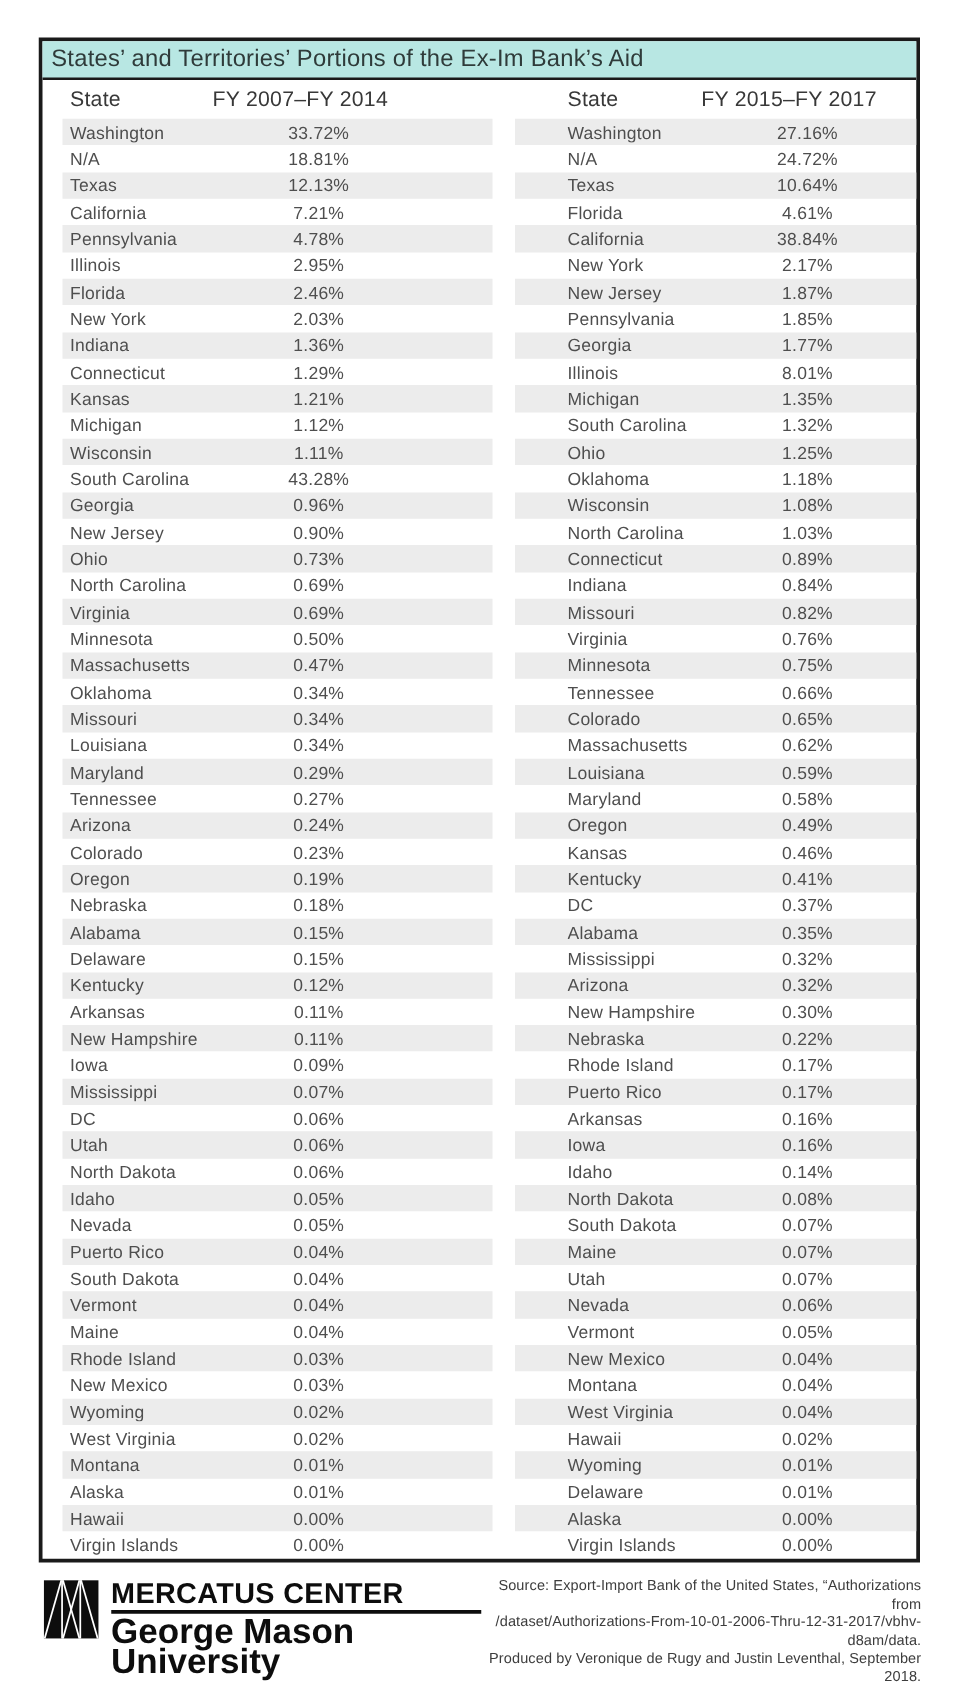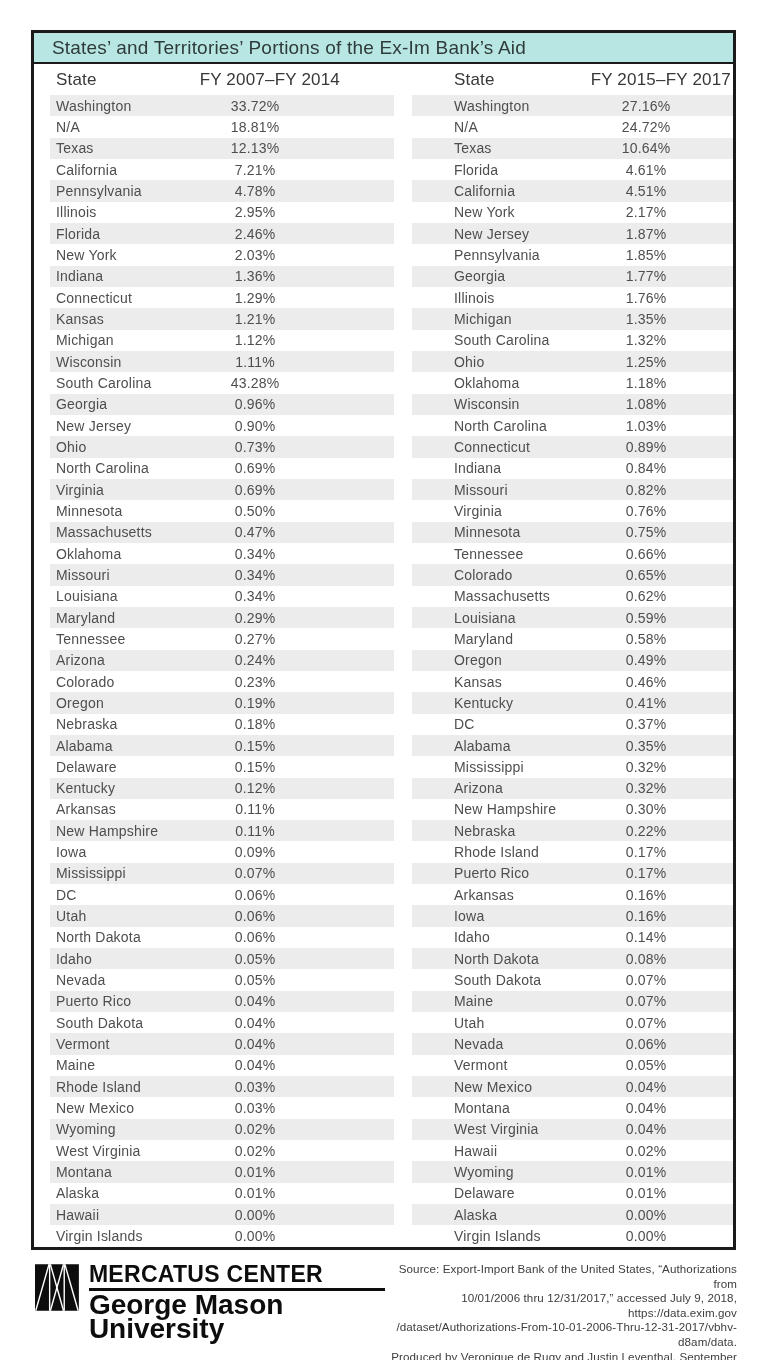--- a/index.html
+++ b/index.html
@@ -20,21 +20,21 @@
   .table-box{
     position:absolute;left:31px;top:30px;width:705px;
     border:3px solid var(--border);
     background:#fff;
   }
   .title-bar{
     height:31px;
     background:var(--title-bg);
     border-bottom:2px solid var(--border);
     display:flex;align-items:center;
-    padding-left:18px;
+    padding-left:7px;
     text-align:center;
   }
   .title-bar span{
     font-size:19px;
     color:#2f3b3a;
     letter-spacing:.2px;
   }
   .content{
     display:flex;
     padding-left:16px;
@@ -46,21 +46,21 @@
   .hdr-row{
     height:31px;
     display:flex;align-items:center;
     font-size:17px;
     color:var(--hdr-text);
     letter-spacing:.2px;
   }
   .half.left .hdr-row{padding-left:6px;}
   .half.right .hdr-row{padding-left:42px;}
   .hdr-state{flex:1;}
-  .hdr-val{width:170px;text-align:right;white-space:nowrap;}
+  .hdr-val{width:170px;text-align:left;white-space:nowrap;}
   .half.left .hdr-val{margin-right:54px;}
   .half.right .hdr-val{margin-right:2px;}
   .row{
     height:21.33px;
     display:flex;align-items:center;
     font-size:14px;
     color:var(--text);
     letter-spacing:.2px;
   }
   .row.stripe{background:var(--stripe);}
@@ -343,41 +343,41 @@
           <div class="row stripe">
             <span class="cell-state">Texas</span>
             <span class="cell-pct">10.64%</span>
           </div>
           <div class="row">
             <span class="cell-state">Florida</span>
             <span class="cell-pct">4.61%</span>
           </div>
           <div class="row stripe">
             <span class="cell-state">California</span>
-            <span class="cell-pct">4.51%</span>
+            <span class="cell-pct">38.84%</span>
           </div>
           <div class="row">
             <span class="cell-state">New York</span>
             <span class="cell-pct">2.17%</span>
           </div>
           <div class="row stripe">
             <span class="cell-state">New Jersey</span>
             <span class="cell-pct">1.87%</span>
           </div>
           <div class="row">
             <span class="cell-state">Pennsylvania</span>
             <span class="cell-pct">1.85%</span>
           </div>
           <div class="row stripe">
             <span class="cell-state">Georgia</span>
             <span class="cell-pct">1.77%</span>
           </div>
           <div class="row">
             <span class="cell-state">Illinois</span>
-            <span class="cell-pct">1.76%</span>
+            <span class="cell-pct">8.01%</span>
           </div>
           <div class="row stripe">
             <span class="cell-state">Michigan</span>
             <span class="cell-pct">1.35%</span>
           </div>
           <div class="row">
             <span class="cell-state">South Carolina</span>
             <span class="cell-pct">1.32%</span>
           </div>
           <div class="row stripe">
@@ -567,17 +567,16 @@
       </g>
     </svg>
     <div class="logo-text">
       <div class="logo-title">MERCATUS CENTER</div>
       <hr class="logo-rule">
       <div class="logo-subtitle">George Mason University</div>
     </div>
   </div>
   <div class="source" id="source-block">
       <div>Source: Export-Import Bank of the United States, “Authorizations from</div>
-      <div>10/01/2006 thru 12/31/2017,” accessed July 9, 2018, https://data.exim.gov</div>
       <div>/dataset/Authorizations-From-10-01-2006-Thru-12-31-2017/vbhv-d8am/data.</div>
       <div>Produced by Veronique de Rugy and Justin Leventhal, September 2018.</div>
     </div>
 </div>
 
 </body></html>

